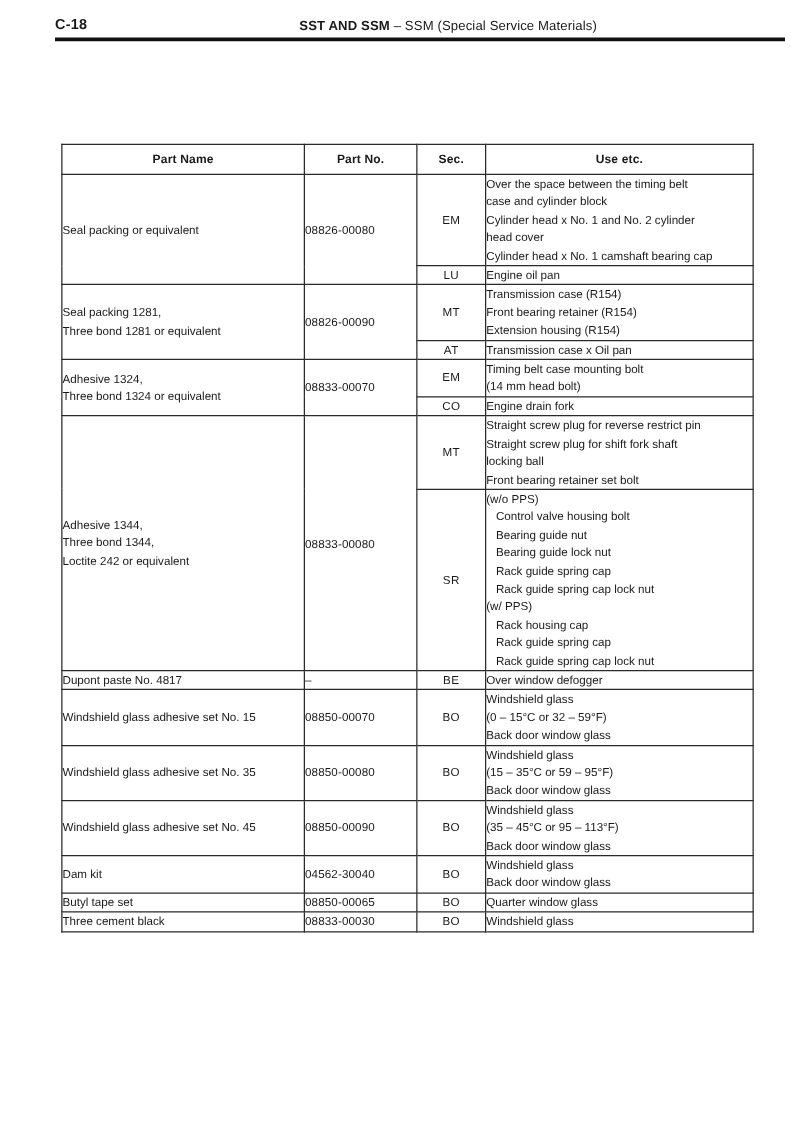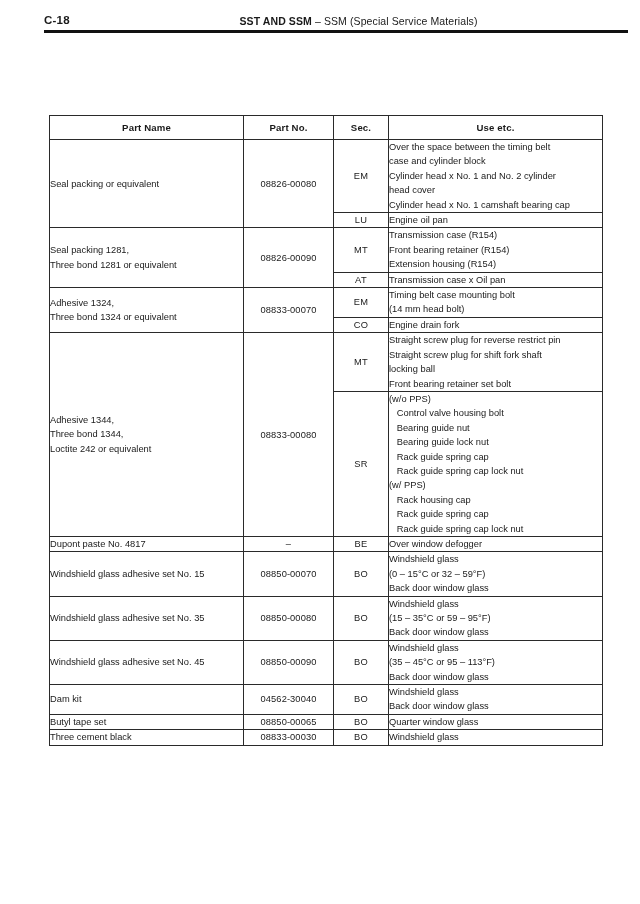--- a/index.html
+++ b/index.html
@@ -98,21 +98,21 @@
     font-size: 9.6px;
     height: 23px;
     letter-spacing: .15px;
   }
   td.name {
     padding: 5px 0 5px 18px;
     line-height: 1.55;
     white-space: pre-line;
   }
   td.no {
-    text-align: center;
+    text-align: left;
     letter-spacing: .1px;
   }
   td.sec {
     text-align: center;
     letter-spacing: .3px;
   }
   td.use {
     padding: 4px 6px 4px 9px;
     line-height: 1.55;
     white-space: pre-line;

